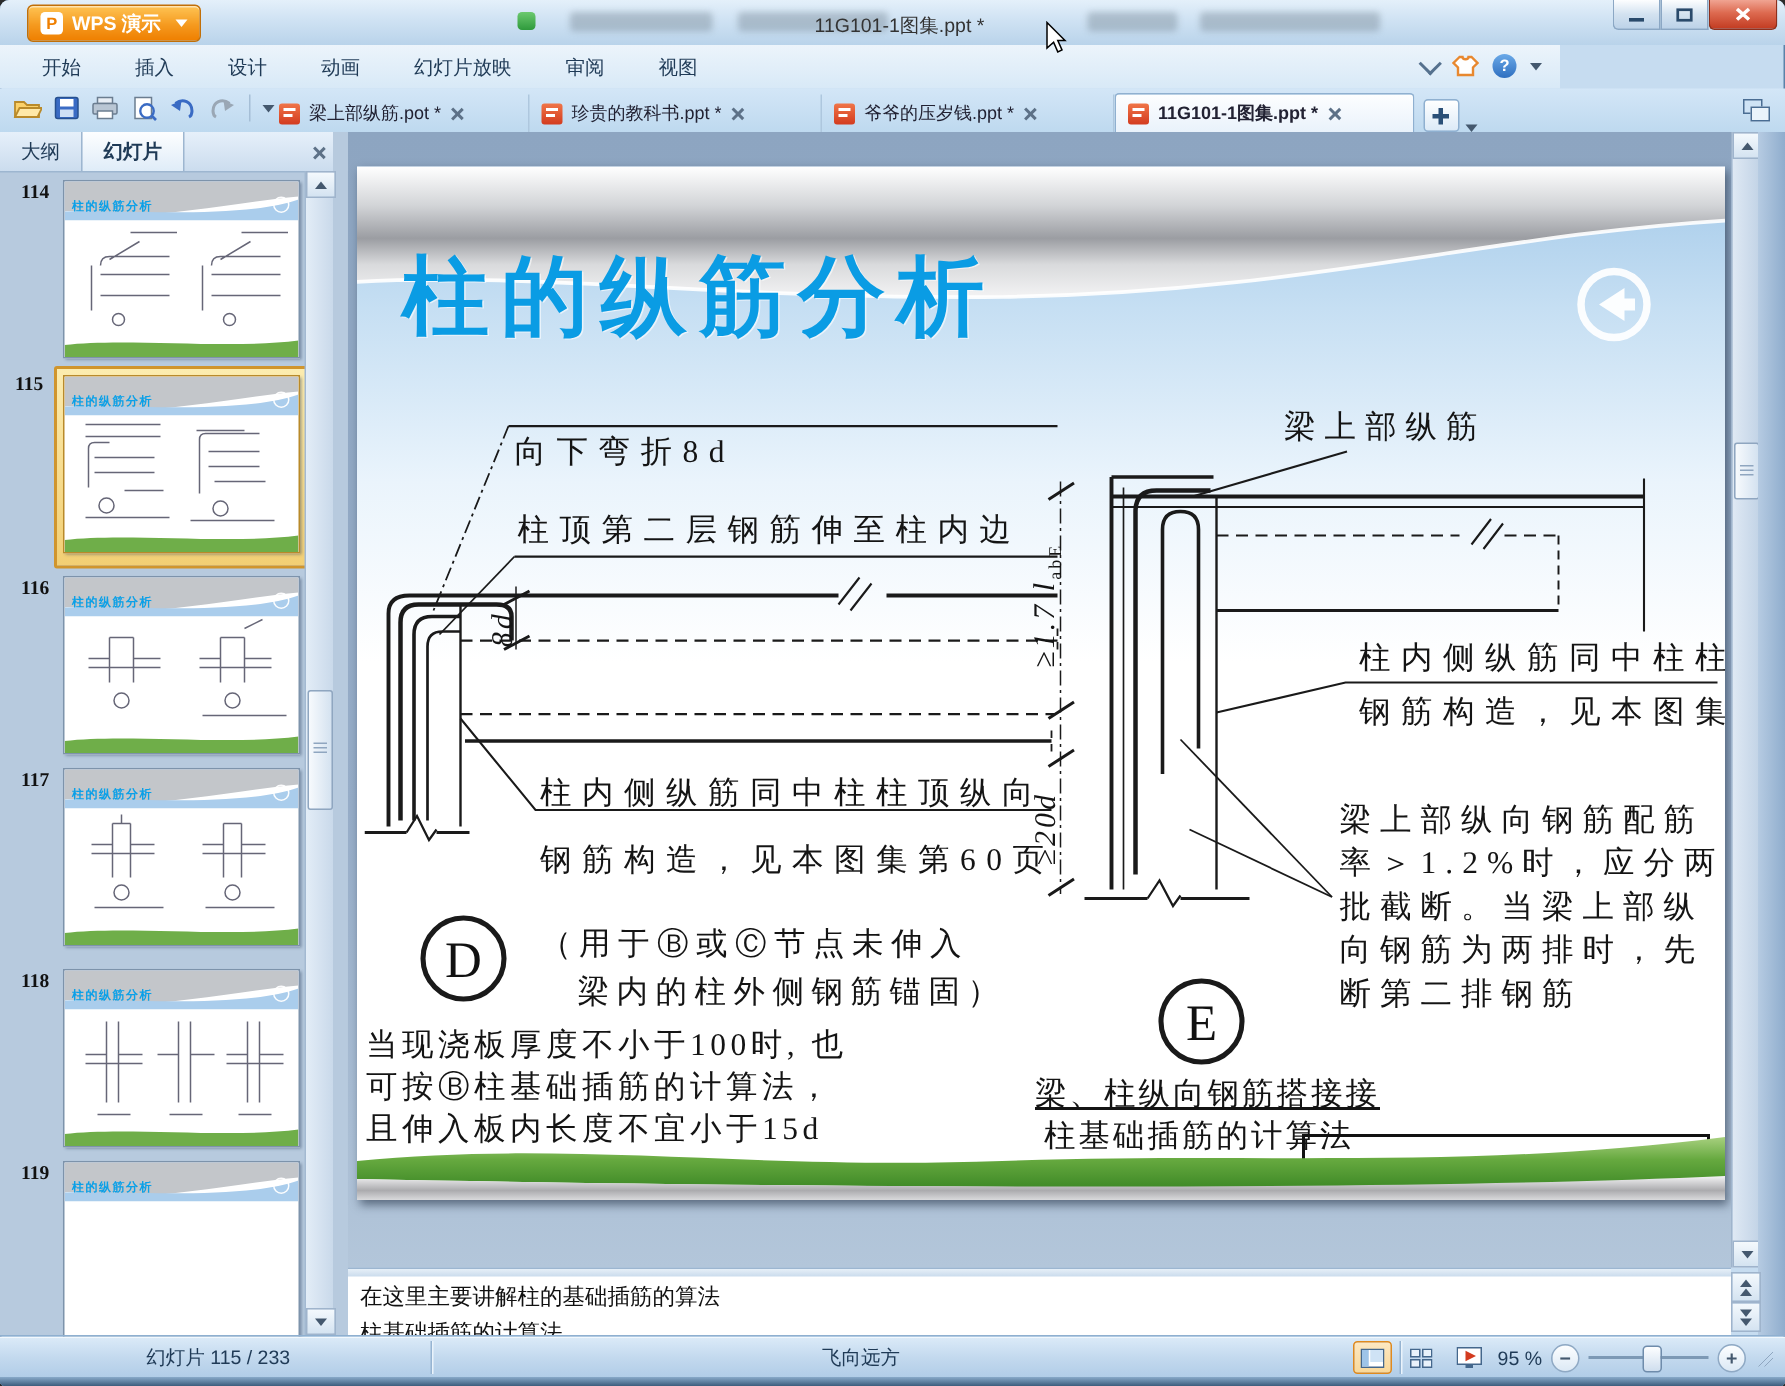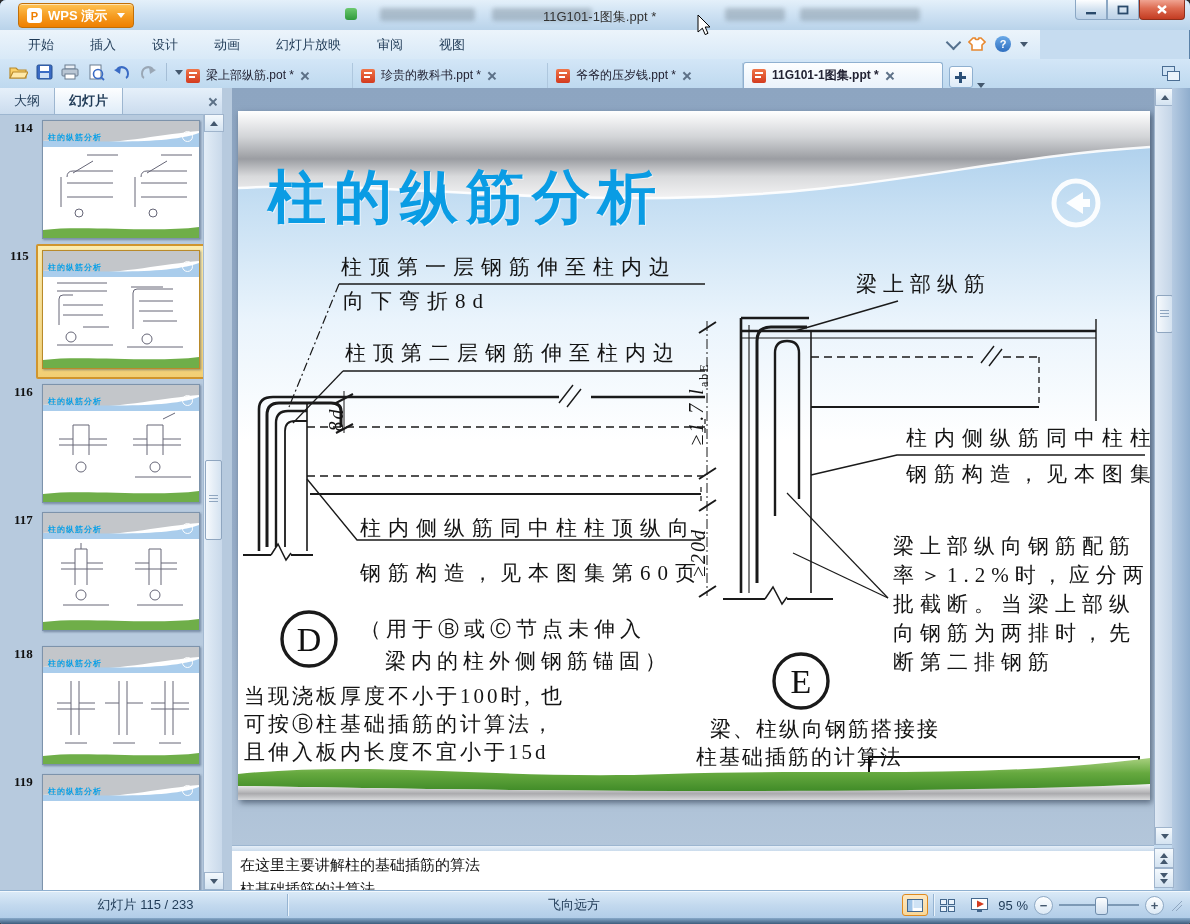--- a/index.html
+++ b/index.html
@@ -469,21 +469,20 @@
               <path d="M64,176 H462" stroke-width="1.5" stroke-dasharray="8 5"></path>
               <path d="M64,225 H460" stroke-width="1.5" stroke-dasharray="8 5"></path>
               <path d="M67,243 H458" stroke-width="2.2"></path>
               <path d="M462,168 V186 M458,236 V254" stroke-width="1.2" stroke-dasharray="5 4"></path>
               <path d="M64,228 L114,289 H458" stroke-width="1.4"></path>
               <circle cx="66" cy="388" r="27" stroke-width="3.4"></circle>
             </g>
             <text x="66" y="400" text-anchor="middle" font-family="Liberation Serif,serif" font-size="34" fill="#111">D</text>
           </svg>
 
-          <div class="cad" style="left:103px;top:143px;">柱顶第一层钢筋伸至柱内边</div>
           <div class="cad" style="left:105px;top:177px;">向下弯折8d</div>
           <div class="cad" style="left:107px;top:229px;">柱顶第二层钢筋伸至柱内边</div>
           <div class="cad rot" style="left:78px;top:296px;width:40px;">8d</div>
           <div class="cad" style="left:122px;top:404px;">柱内侧纵筋同中柱柱顶纵向</div>
           <div class="cad" style="left:122px;top:449px;">钢筋构造，见本图集第60页</div>
           <div class="cad ls5" style="left:122px;top:505px;">（用于Ⓑ或Ⓒ节点未伸入</div>
           <div class="cad ls5" style="left:147px;top:537px;">梁内的柱外侧钢筋锚固）</div>
           <div class="cad ls3" style="left:6px;top:572px;">当现浇板厚度不小于100时, 也</div>
           <div class="cad ls3" style="left:6px;top:600px;">可按Ⓑ柱基础插筋的计算法，</div>
           <div class="cad ls3" style="left:6px;top:628px;">且伸入板内长度不宜小于15d</div>
@@ -524,21 +523,21 @@
           <div class="cad rot" style="left:400px;top:429px;width:120px;">≥20d</div>
           <div class="cad" style="left:668px;top:314px;">柱内侧纵筋同中柱柱顶纵向</div>
           <div class="cad" style="left:668px;top:350px;">钢筋构造，见本图集第60页</div>
           <div class="cad ls6" style="left:655px;top:421px;line-height:29px;">
             <div>梁上部纵向钢筋配筋</div>
             <div>率＞1.2%时，应分两</div>
             <div>批截断。当梁上部纵</div>
             <div>向钢筋为两排时，先</div>
             <div>断第二排钢筋</div>
           </div>
-          <div class="cad ls2" style="left:472px;top:605px;">梁、柱纵向钢筋搭接接</div>
+          <div class="cad ls2" style="left:452px;top:605px;text-decoration:underline;">梁、柱纵向钢筋搭接接</div>
           <div class="cad ls2" style="left:458px;top:633px;">柱基础插筋的计算法</div>
           <div class="cut-rect"></div>
 
           <svg class="grass" viewBox="0 0 912 60">
             <defs>
               <linearGradient id="grassg" x1="0" y1="0" x2="0" y2="1">
                 <stop offset="0" stop-color="#a8d07f"></stop>
                   <stop offset="0.45" stop-color="#66a93f"></stop>
                 <stop offset="1" stop-color="#3f8a27"></stop>
               </linearGradient>

